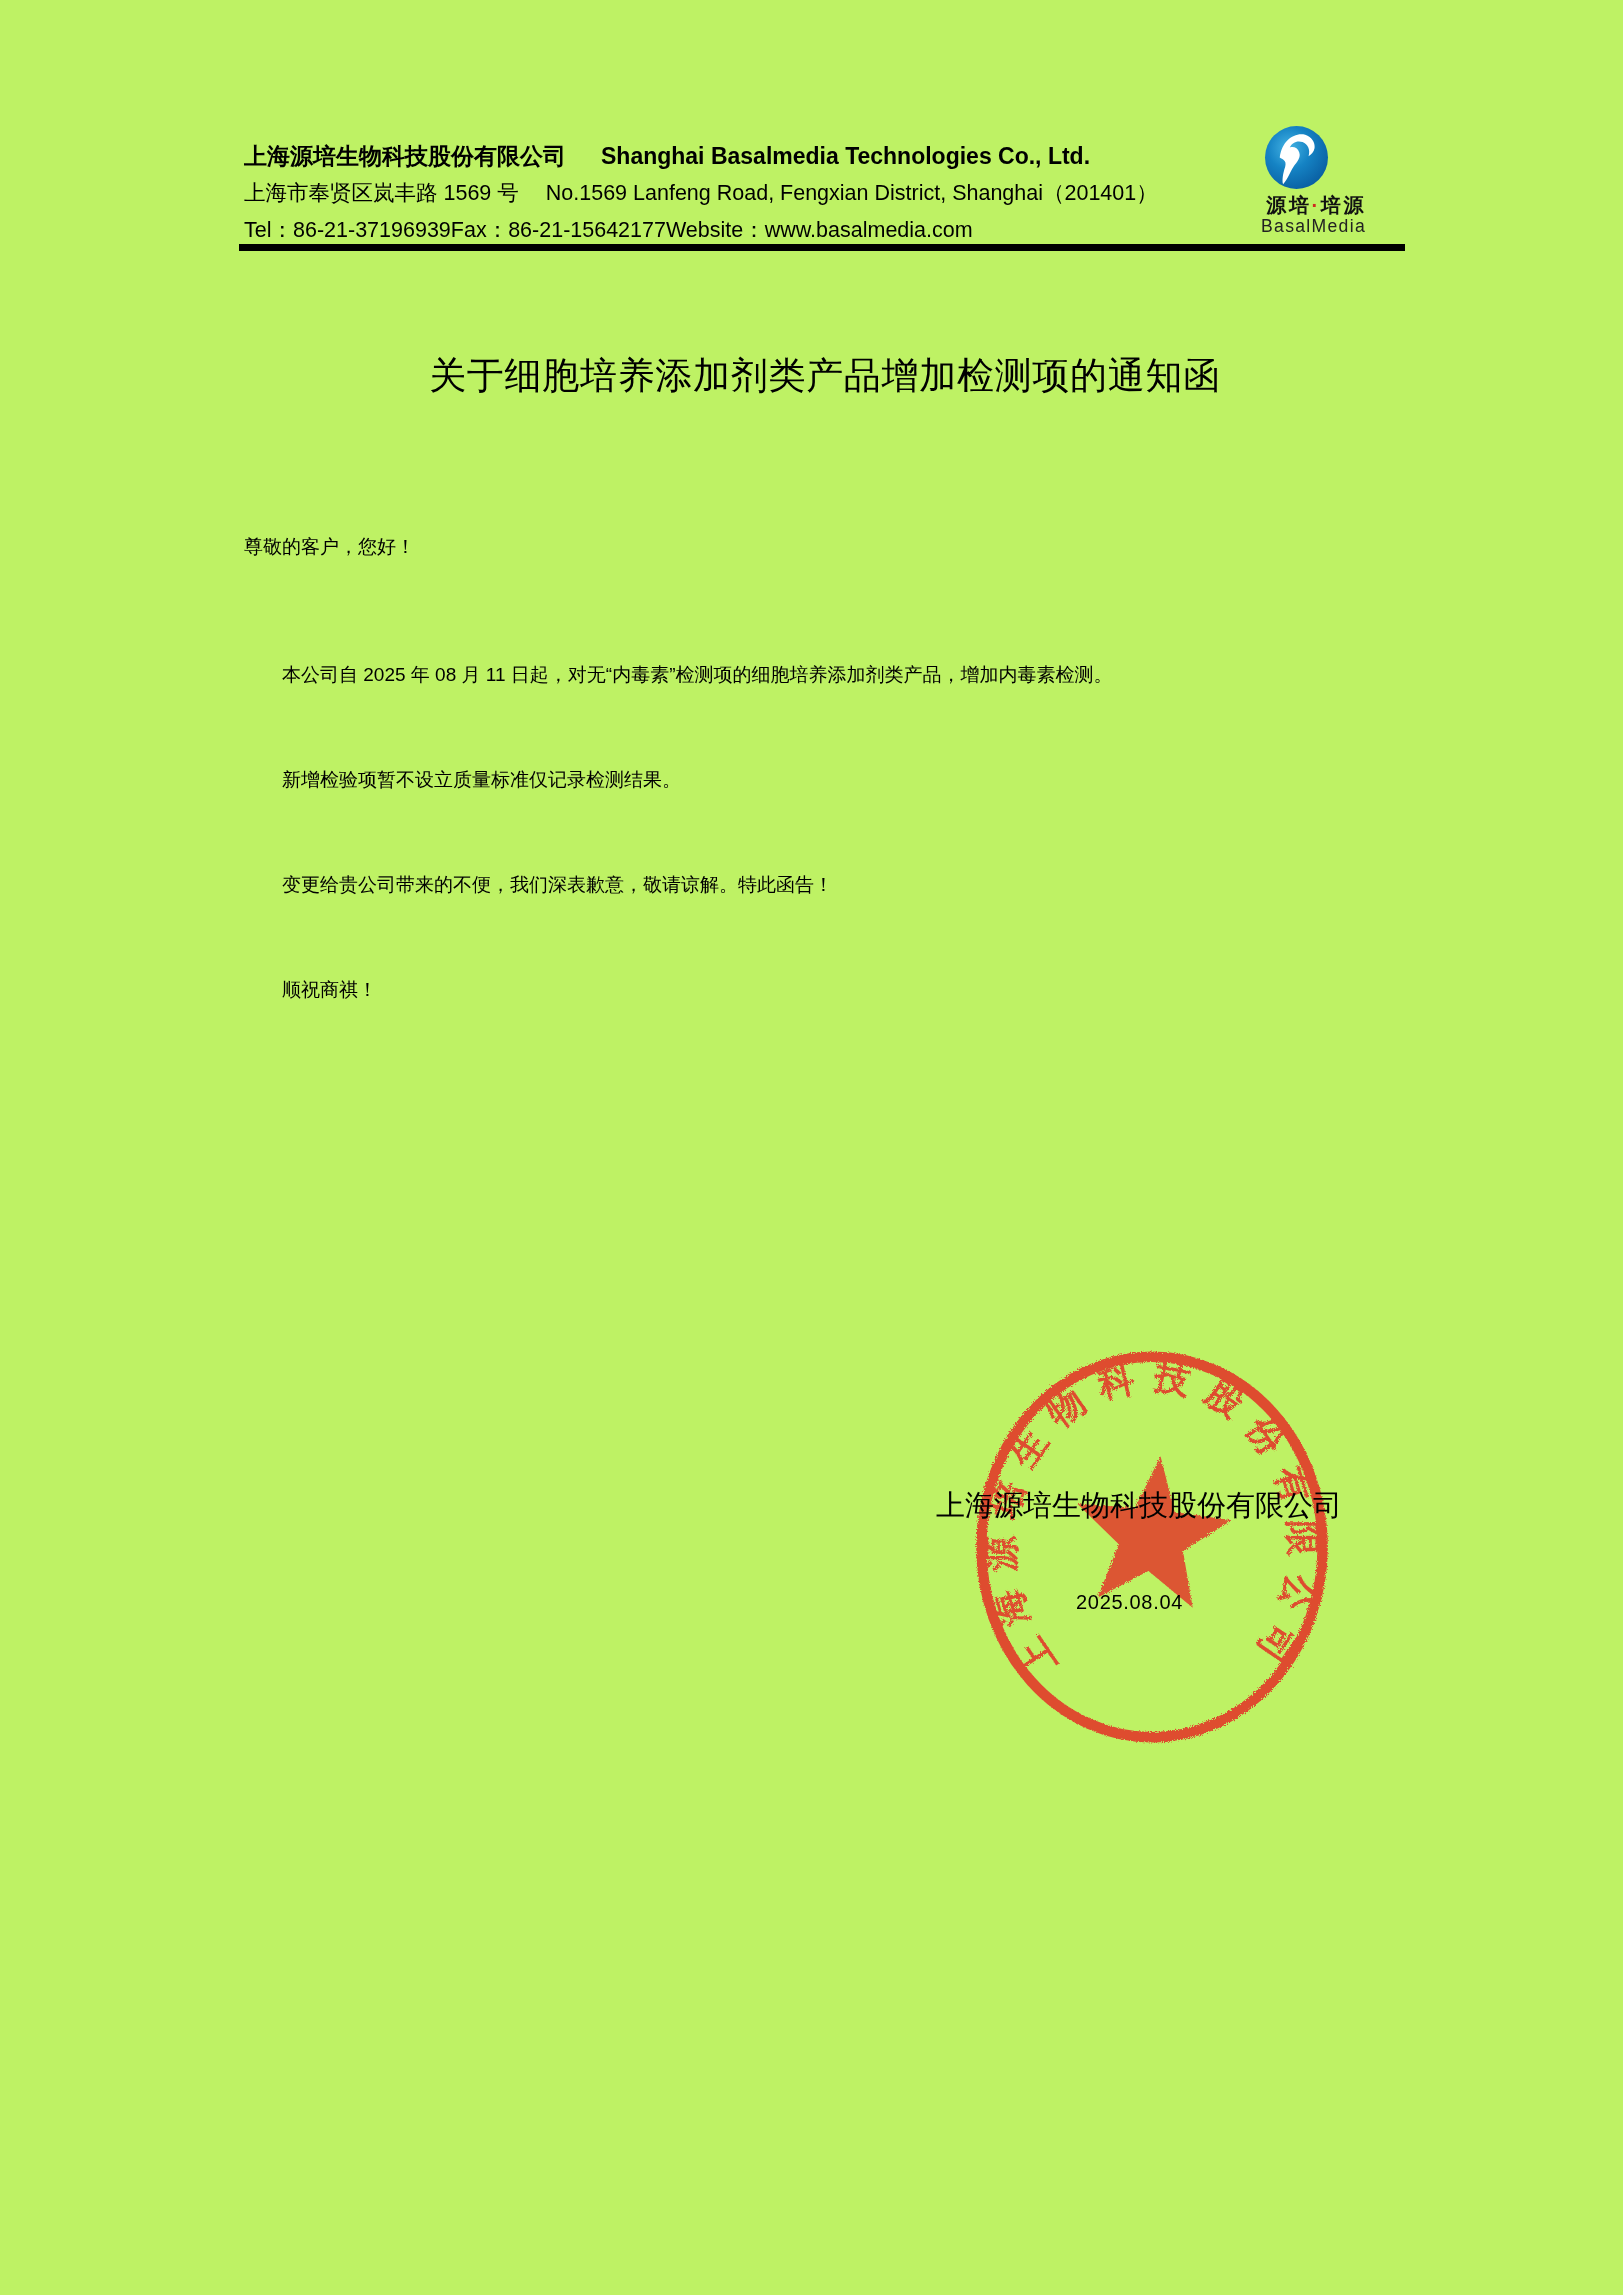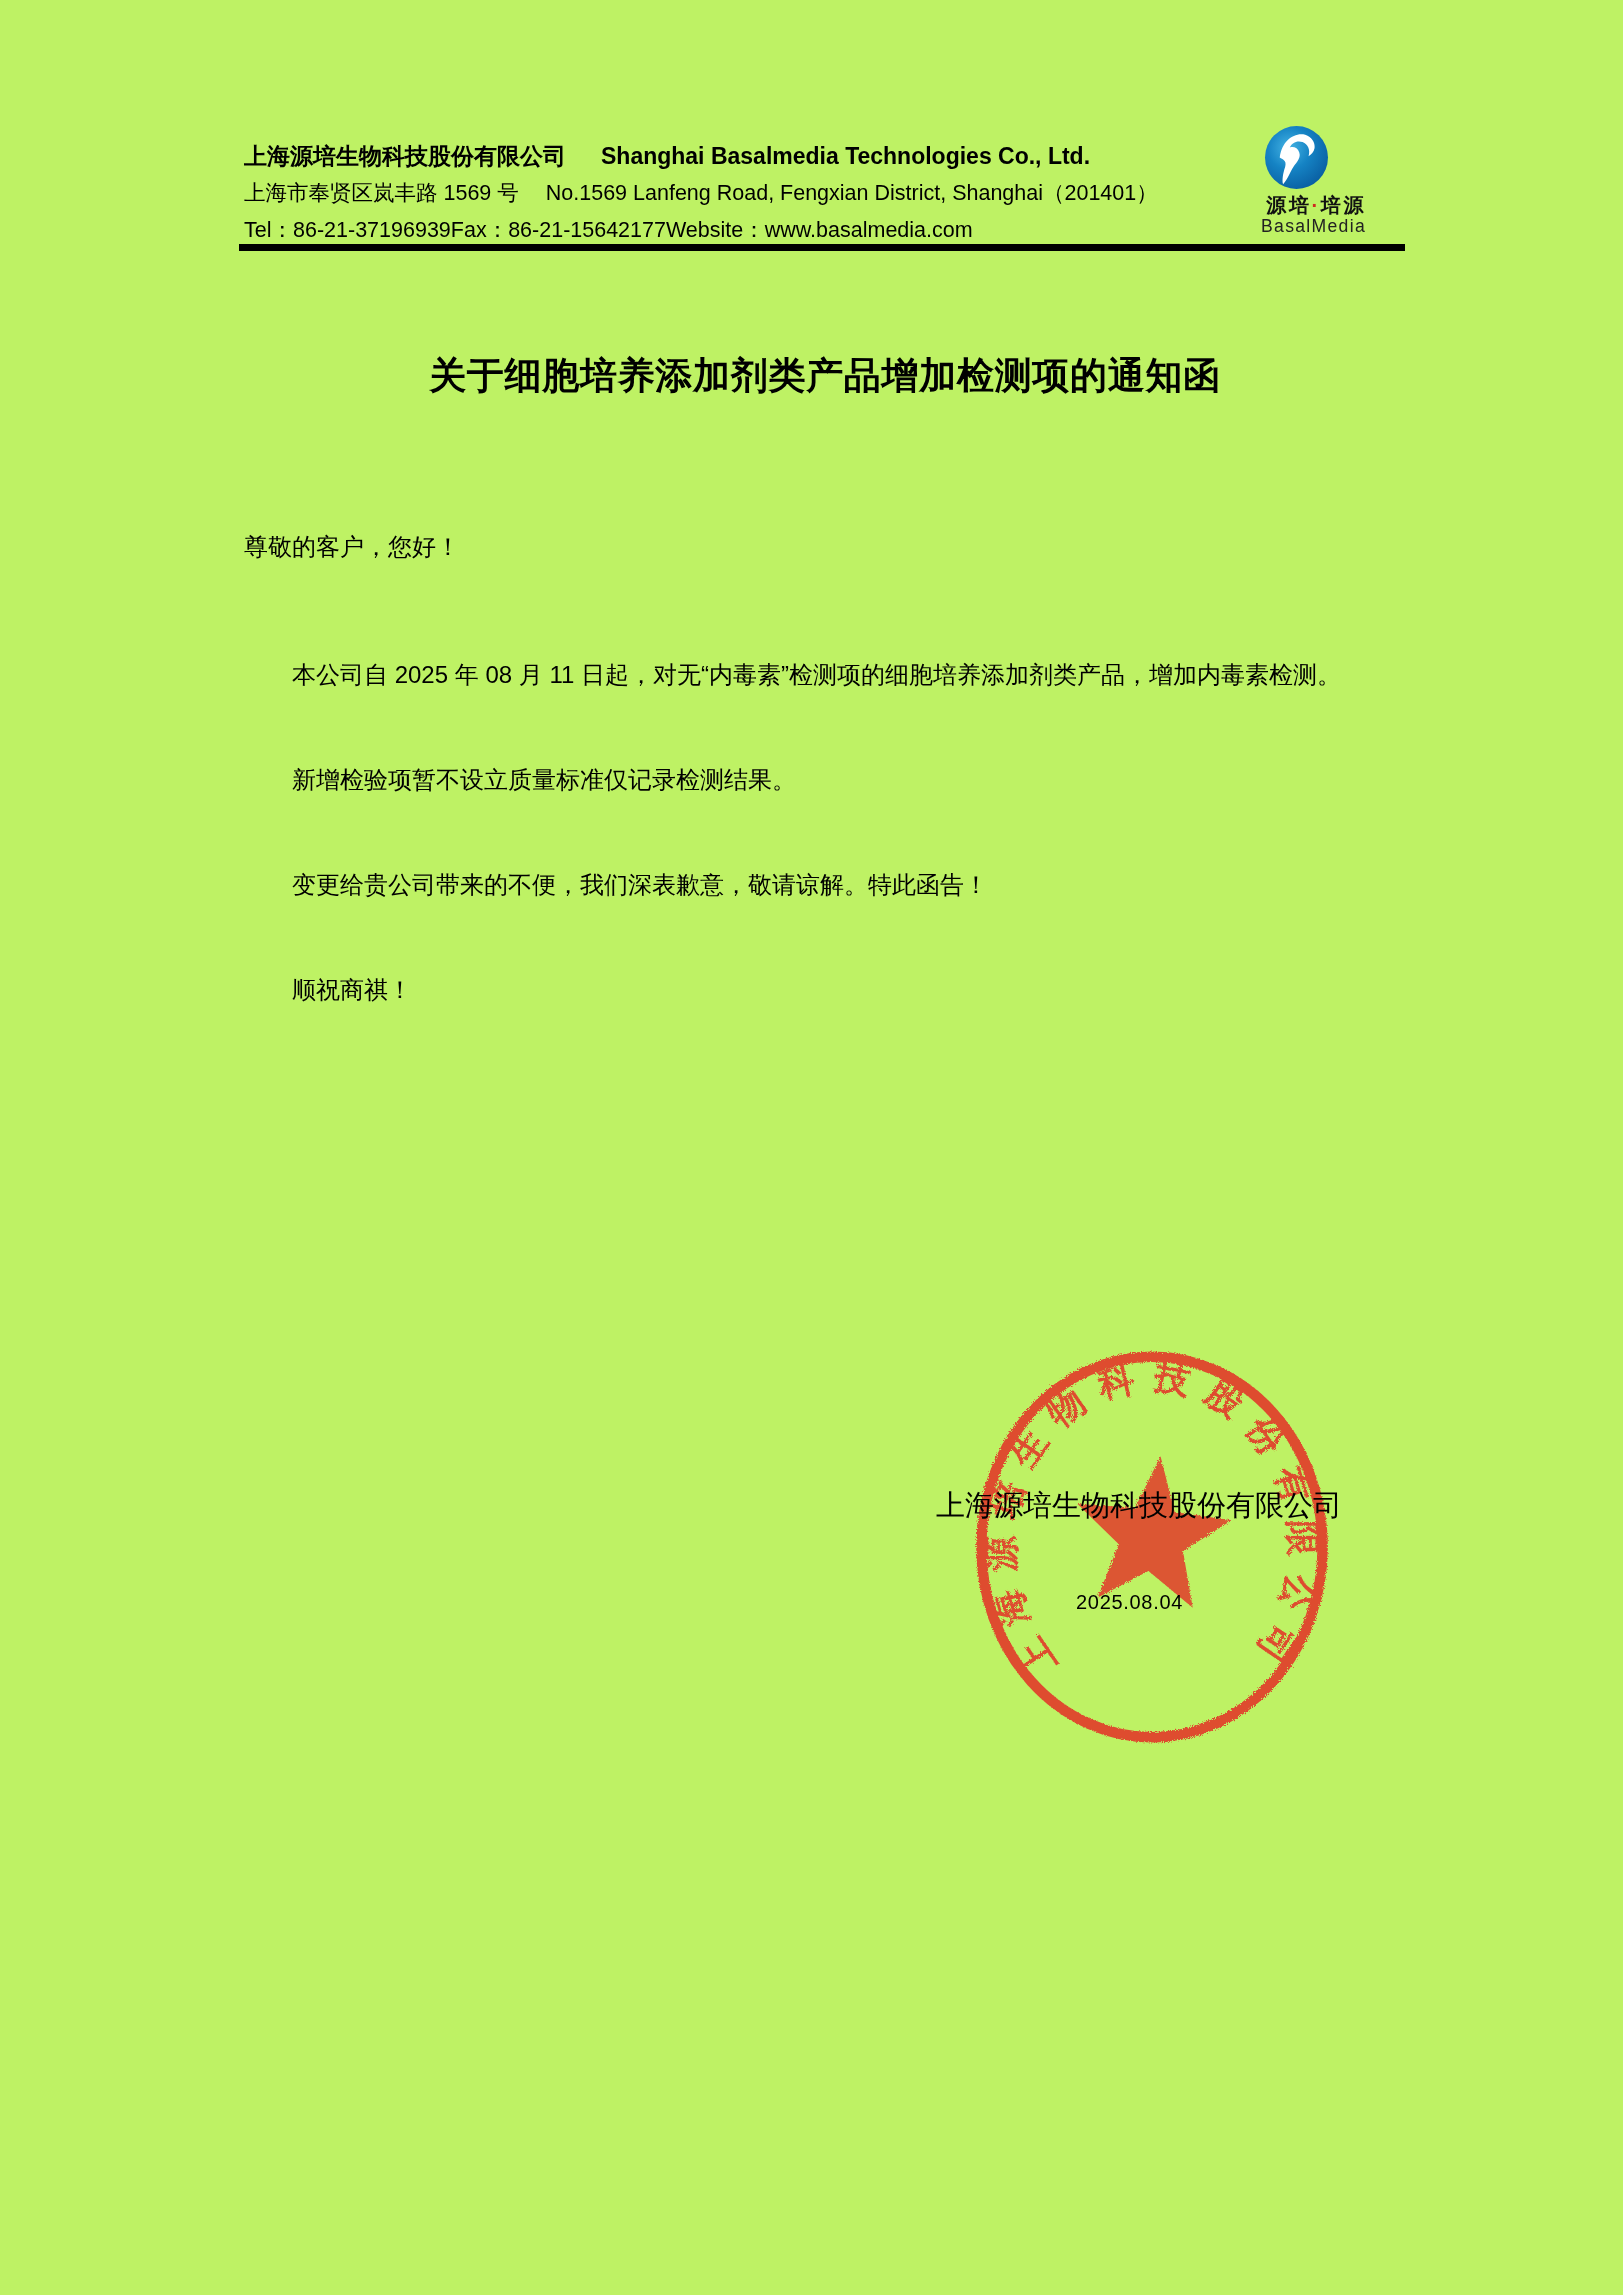--- a/index.html
+++ b/index.html
@@ -21,27 +21,27 @@
   .logo-circle { width:67px; height:67px; margin:0 auto; display:block; }
   .logo-brand { font-size:20px; font-weight:bold; letter-spacing:2.6px; line-height:22px; margin-top:2.6px; color:#111; }
   .logo-dot { color:#cf2b1f; }
   .logo-en { font-size:17.6px; color:#222; letter-spacing:1.3px; line-height:19.6px; margin-top:1.3px; }
 
   .header-rule { position:absolute; left:239px; top:244px; width:1166px; height:6.5px; background:#000; }
 
   
   .doc-title {
     position:absolute; left:244px; top:351px; width:1162px;
-    text-align:center; font-size:37px; font-weight:bold; letter-spacing:0.7px;
+    text-align:center; font-size:37px; font-weight:normal; letter-spacing:0.7px;
   }
 
   
   .body-block {
     position:absolute; left:244px; top:503px; width:1162px;
-    font-size:24px; line-height:87px; text-align:justify;
+    font-size:19px; line-height:87px; text-align:justify;
   }
   .salutation { margin-bottom:41px; }
   .para { text-indent:2em; margin-bottom:18px; }
 
   
   .stamp { position:absolute; left:924px; top:1319px; width:456px; height:456px; z-index:1; }
   .sig-company {
     position:absolute; left:936px; top:1486px; z-index:2;
     font-size:29px; color:#000; white-space:nowrap;
   }

